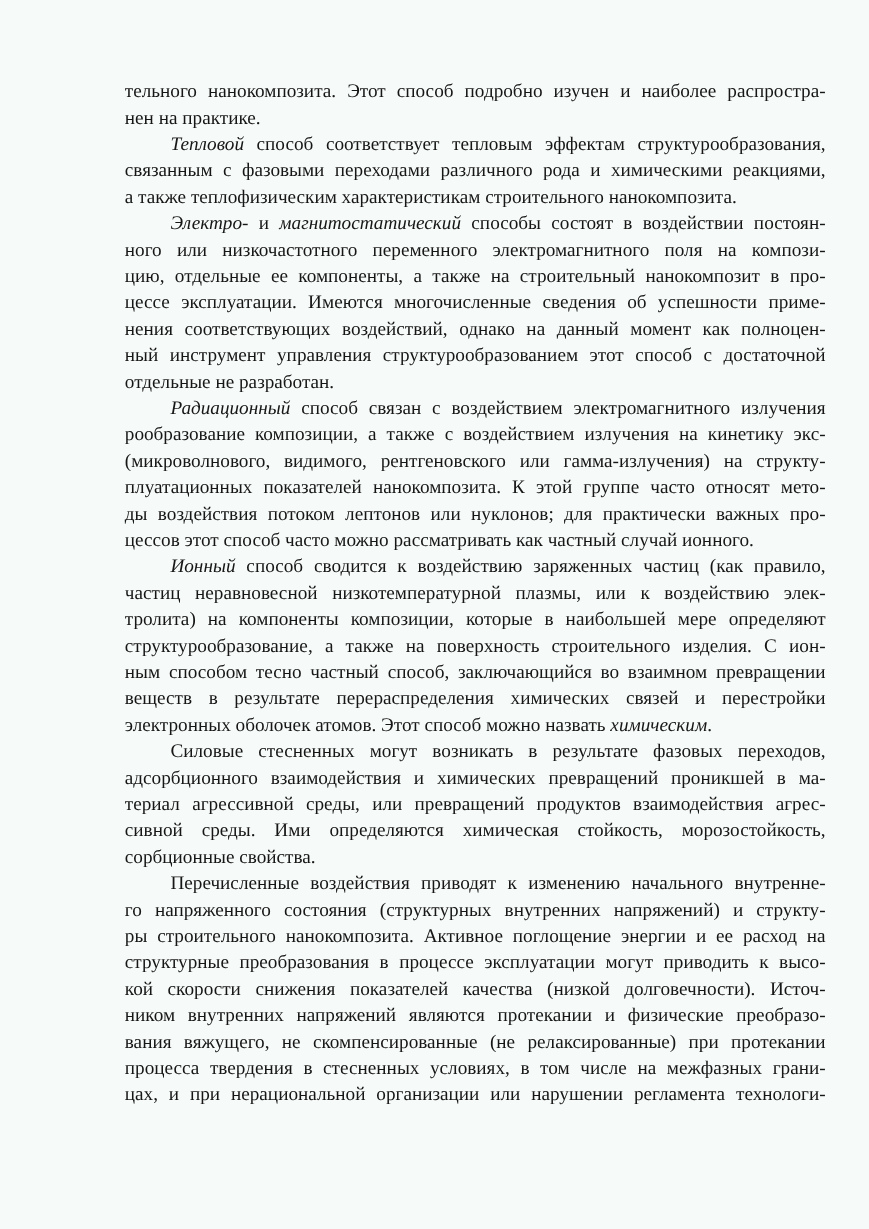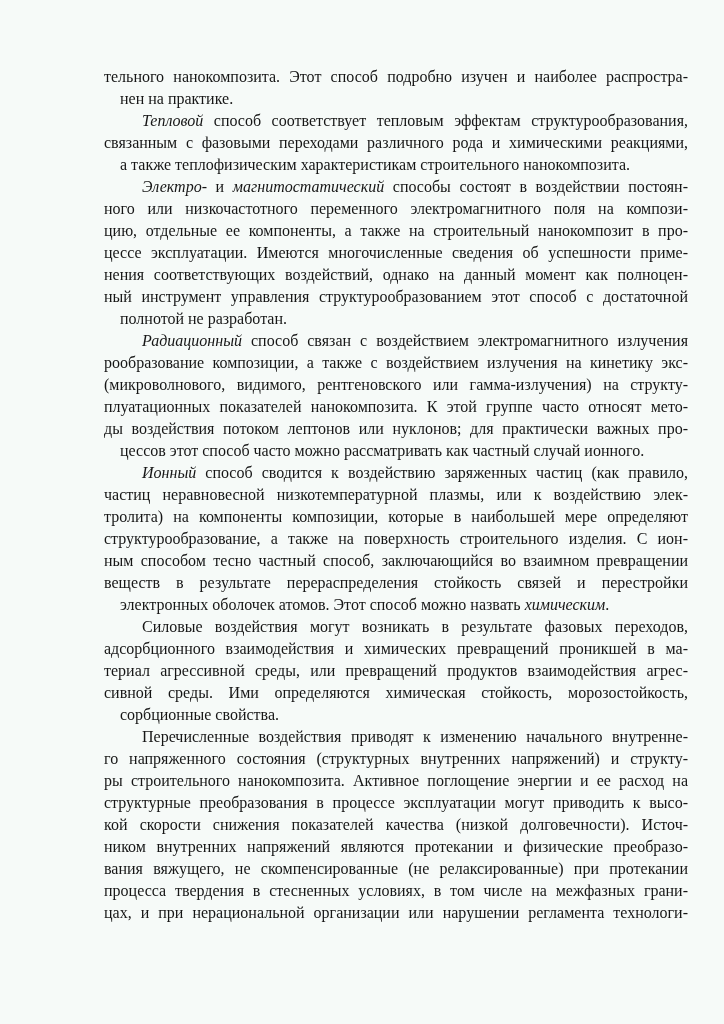--- a/index.html
+++ b/index.html
@@ -10,21 +10,21 @@
       font-family: "Liberation Serif", "DejaVu Serif", serif;
     }
     .page {
       position: absolute; left: 104px; top: 66px; width: 584px;
       font-size: 16px; line-height: 22px;
     }
     .ln {
       display: block; height: 22px; white-space: nowrap;
       text-align: justify; text-align-last: justify;
     }
-    .ln.last { text-align-last: left; margin-left: 16px; }
+    .ln.last { text-align-last: left; }
     .ln.indent { padding-left: 38px; }
     .it { font-style: italic; }
   </style>
 </head>
 <body>
 
 <div class="page" id="page">
     <div>
       <span class="ln"><span>тельного нанокомпозита. Этот способ подробно изучен и наиболее распростра-</span></span>
       <span class="ln last"><span>нен на практике.</span></span>
@@ -34,41 +34,41 @@
       <span class="ln"><span>связанным с фазовыми переходами различного рода и химическими реакциями,</span></span>
       <span class="ln last"><span>а также теплофизическим характеристикам строительного нанокомпозита.</span></span>
     </div>
     <div>
       <span class="ln indent"><span class="it">Электро-</span><span> и </span><span class="it">магнитостатический</span><span> способы состоят в воздействии постоян-</span></span>
       <span class="ln"><span>ного или низкочастотного переменного электромагнитного поля на компози-</span></span>
       <span class="ln"><span>цию, отдельные ее компоненты, а также на строительный нанокомпозит в про-</span></span>
       <span class="ln"><span>цессе эксплуатации. Имеются многочисленные сведения об успешности приме-</span></span>
       <span class="ln"><span>нения соответствующих воздействий, однако на данный момент как полноцен-</span></span>
       <span class="ln"><span>ный инструмент управления структурообразованием этот способ с достаточной</span></span>
-      <span class="ln last"><span>полнотой не разработан.</span></span>
+      <span class="ln last"><span>отдельные не разработан.</span></span>
     </div>
     <div>
       <span class="ln indent"><span class="it">Радиационный</span><span> способ связан с воздействием электромагнитного излучения</span></span>
       <span class="ln"><span>рообразование композиции, а также с воздействием излучения на кинетику экс-</span></span>
       <span class="ln"><span>(микроволнового, видимого, рентгеновского или гамма-излучения) на структу-</span></span>
       <span class="ln"><span>плуатационных показателей нанокомпозита. К этой группе часто относят мето-</span></span>
       <span class="ln"><span>ды воздействия потоком лептонов или нуклонов; для практически важных про-</span></span>
       <span class="ln last"><span>цессов этот способ часто можно рассматривать как частный случай ионного.</span></span>
     </div>
     <div>
       <span class="ln indent"><span class="it">Ионный</span><span> способ сводится к воздействию заряженных частиц (как правило,</span></span>
       <span class="ln"><span>частиц неравновесной низкотемпературной плазмы, или к воздействию элек-</span></span>
       <span class="ln"><span>тролита) на компоненты композиции, которые в наибольшей мере определяют</span></span>
       <span class="ln"><span>структурообразование, а также на поверхность строительного изделия. С ион-</span></span>
       <span class="ln"><span>ным способом тесно частный способ, заключающийся во взаимном превращении</span></span>
-      <span class="ln"><span>веществ в результате перераспределения стойкость связей и перестройки</span></span>
+      <span class="ln"><span>веществ в результате перераспределения химических связей и перестройки</span></span>
       <span class="ln last"><span>электронных оболочек атомов. Этот способ можно назвать </span><span class="it">химическим</span><span>.</span></span>
     </div>
     <div>
-      <span class="ln indent"><span>Силовые воздействия могут возникать в результате фазовых переходов,</span></span>
+      <span class="ln indent"><span>Силовые стесненных могут возникать в результате фазовых переходов,</span></span>
       <span class="ln"><span>адсорбционного взаимодействия и химических превращений проникшей в ма-</span></span>
       <span class="ln"><span>териал агрессивной среды, или превращений продуктов взаимодействия агрес-</span></span>
       <span class="ln"><span>сивной среды. Ими определяются химическая стойкость, морозостойкость,</span></span>
       <span class="ln last"><span>сорбционные свойства.</span></span>
     </div>
     <div>
       <span class="ln indent"><span>Перечисленные воздействия приводят к изменению начального внутренне-</span></span>
       <span class="ln"><span>го напряженного состояния (структурных внутренних напряжений) и структу-</span></span>
       <span class="ln"><span>ры строительного нанокомпозита. Активное поглощение энергии и ее расход на</span></span>
       <span class="ln"><span>структурные преобразования в процессе эксплуатации могут приводить к высо-</span></span>

